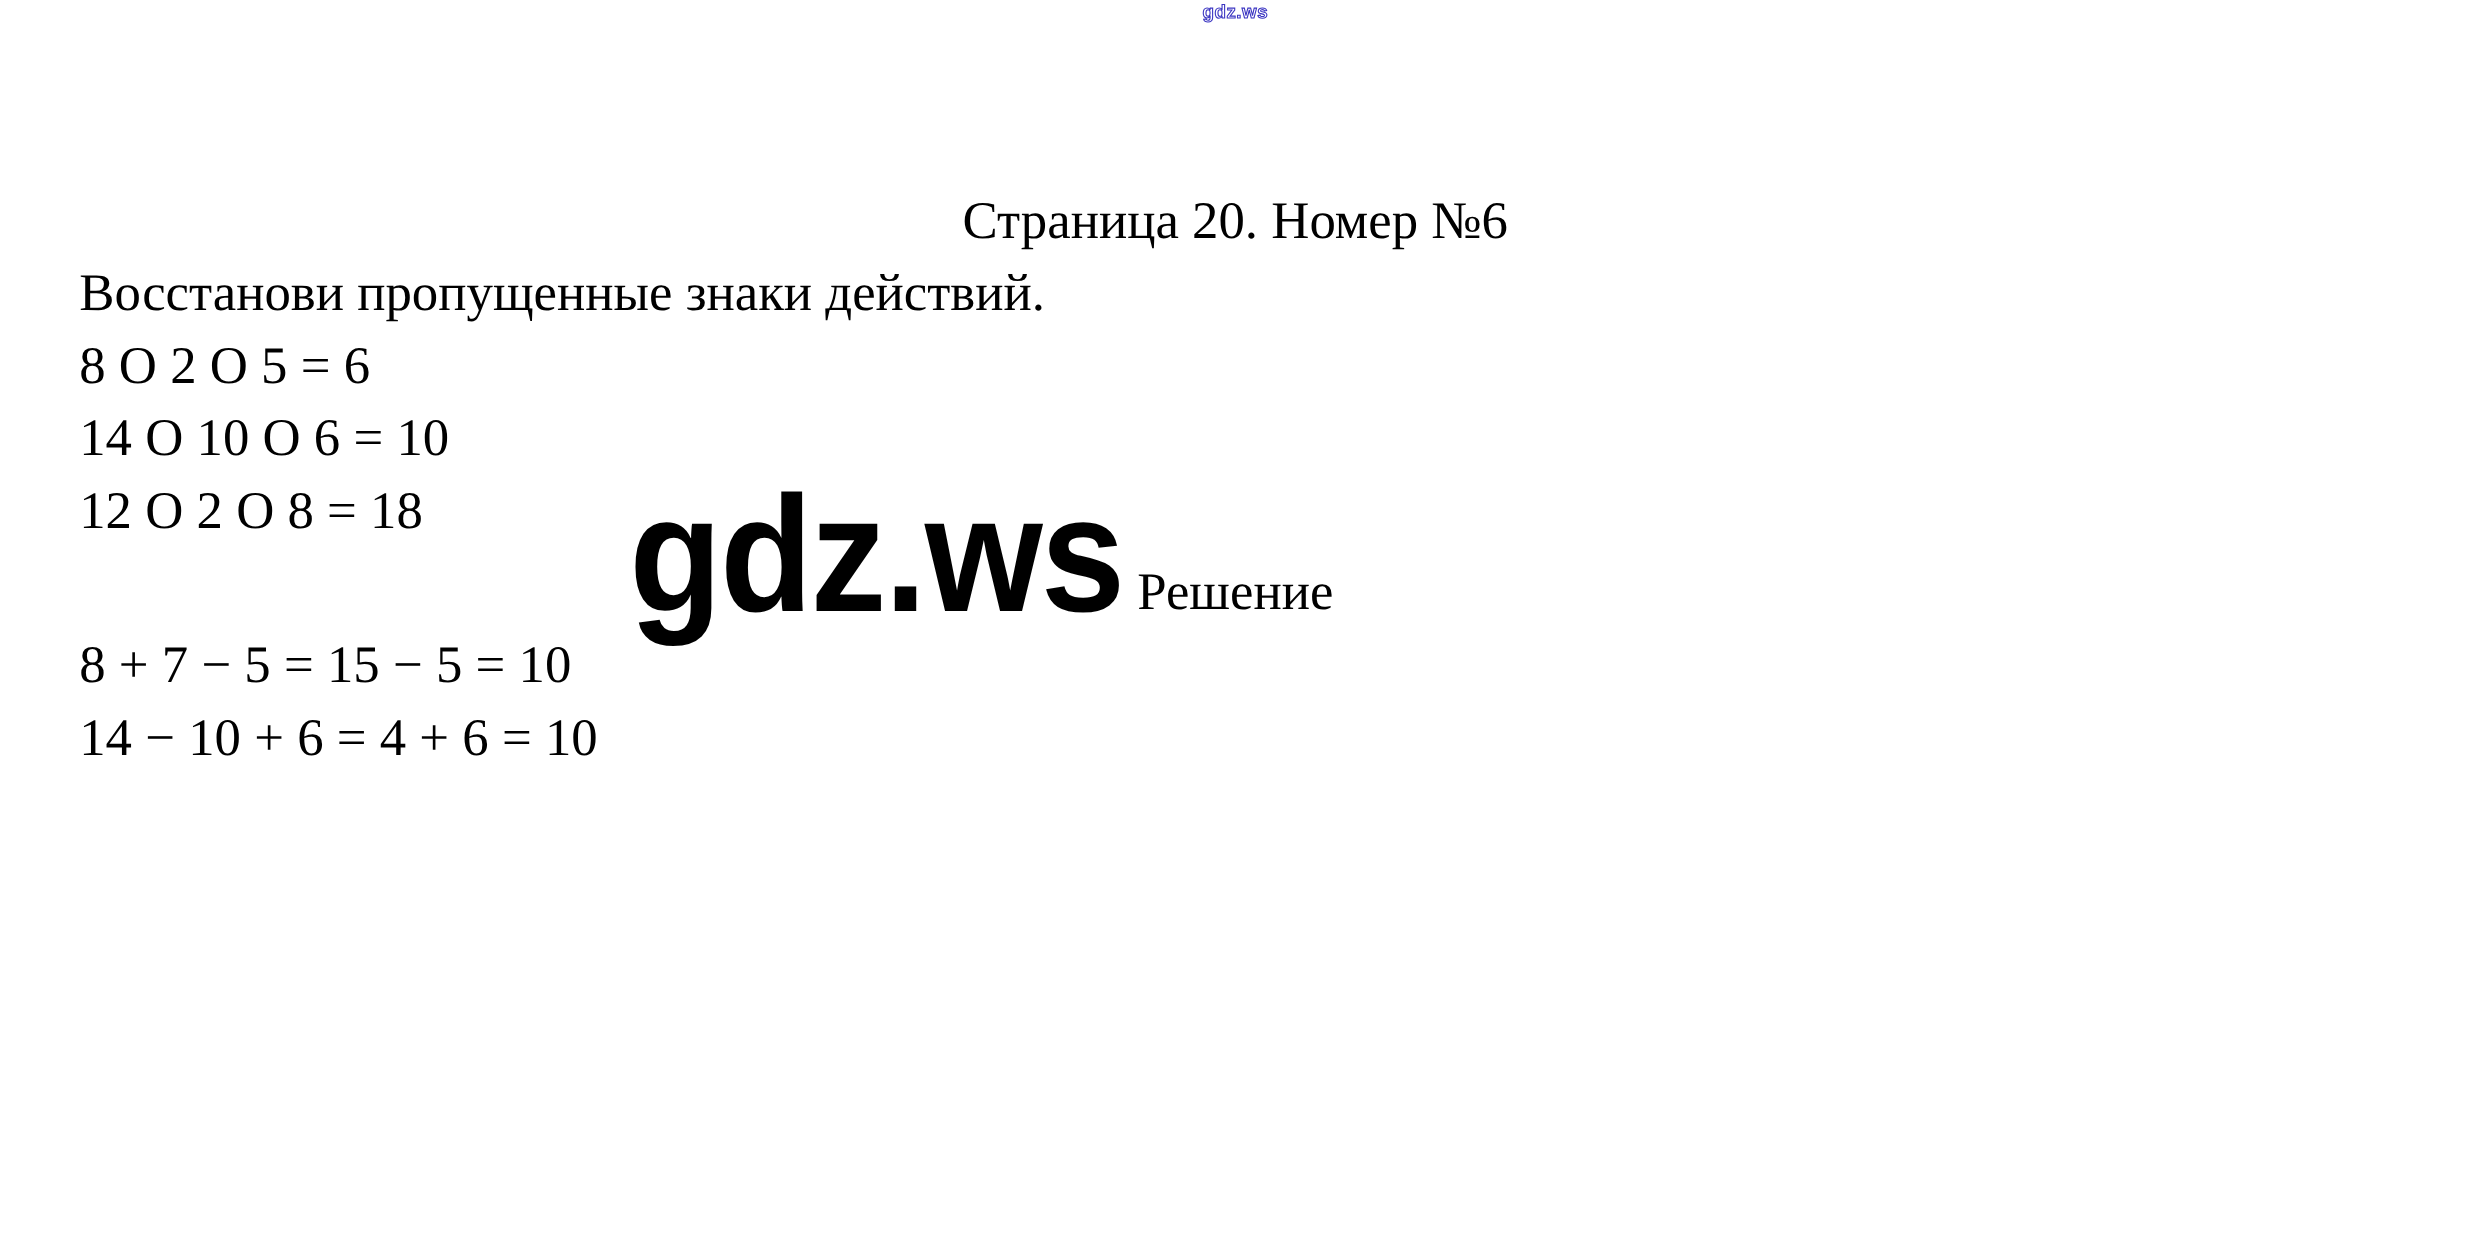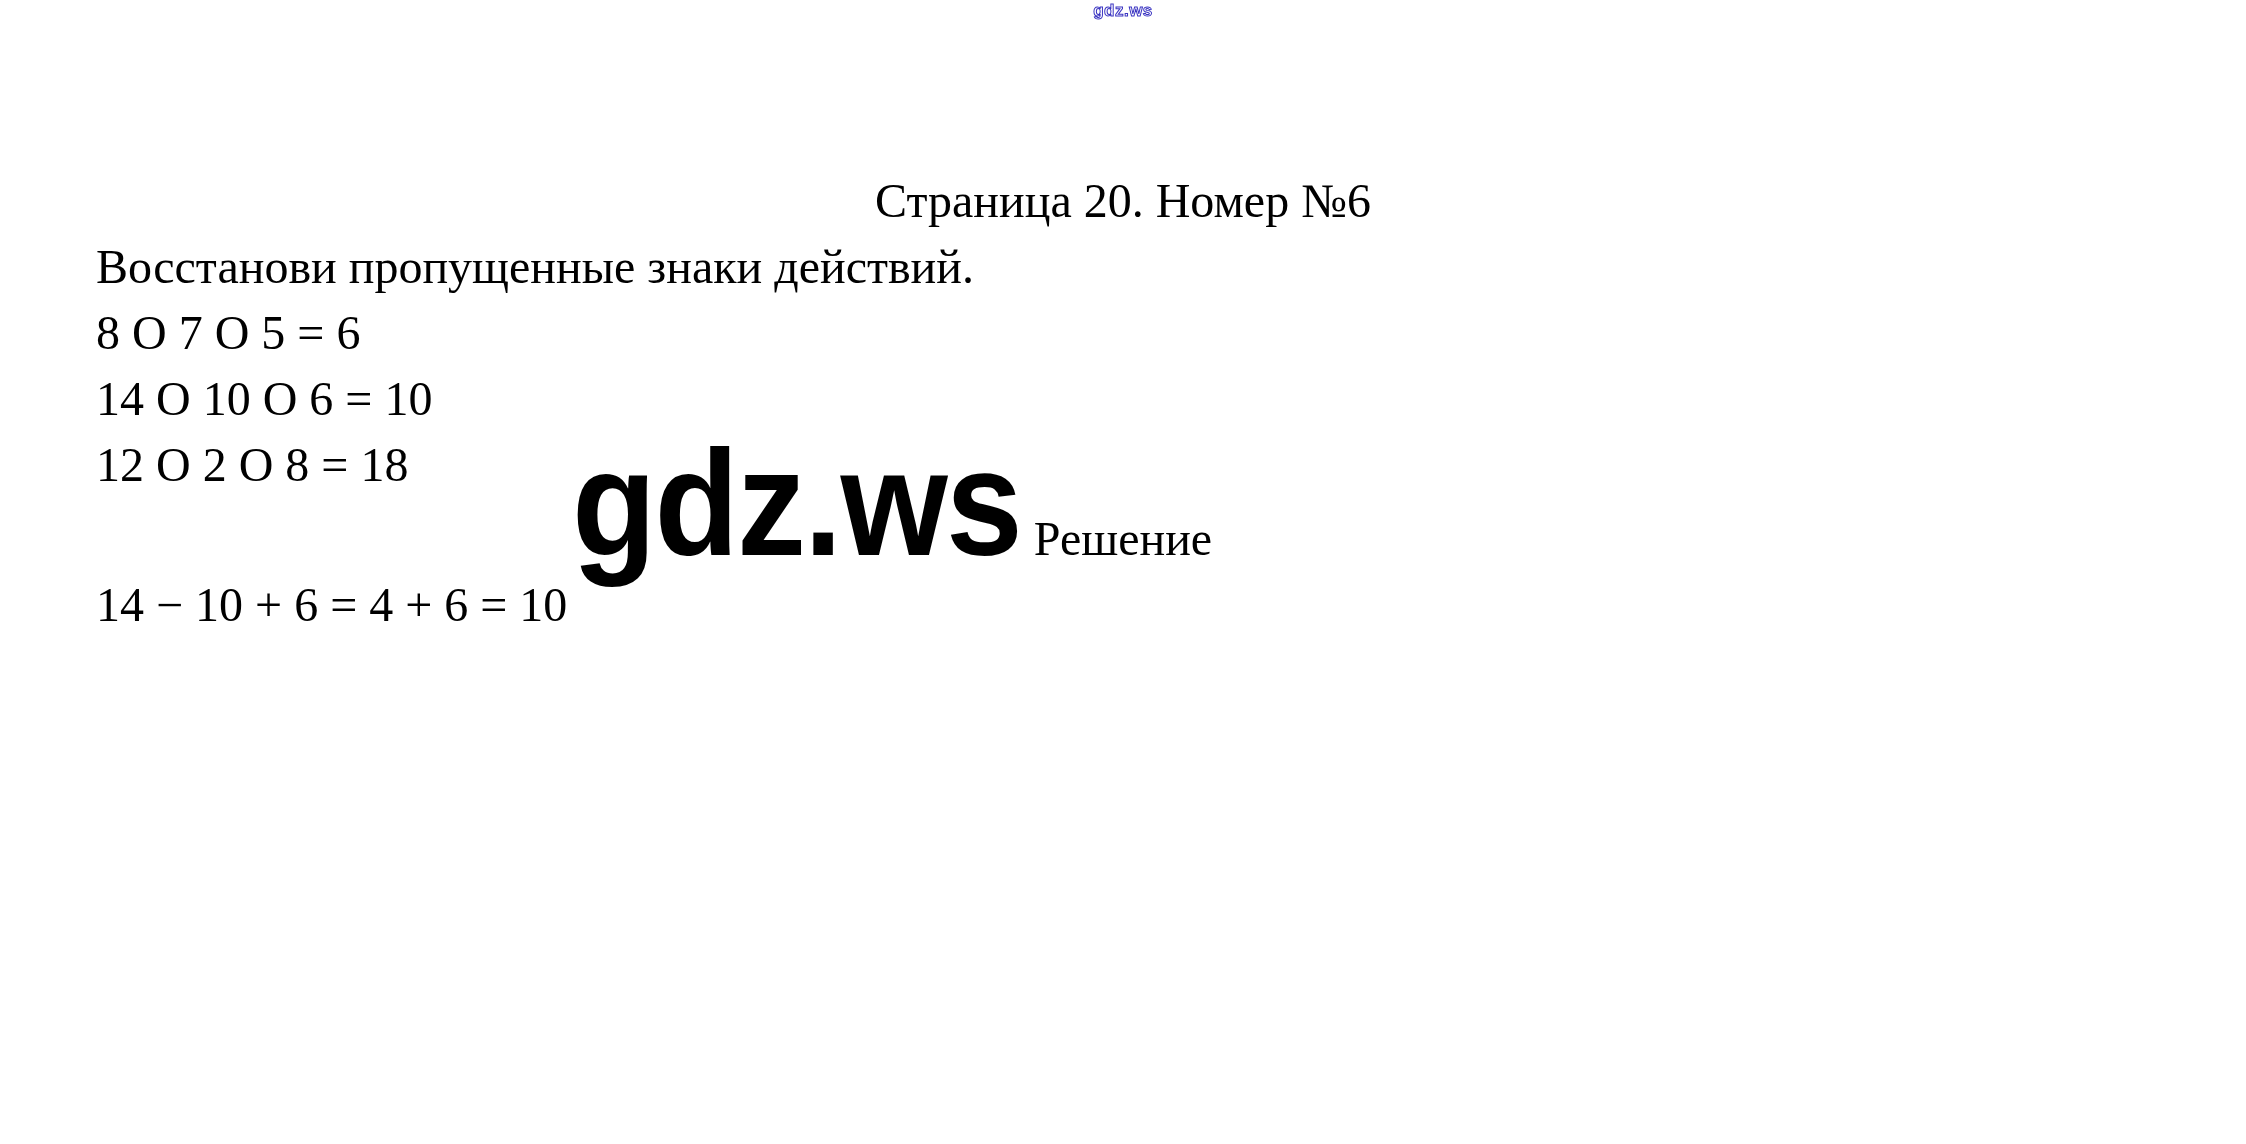--- a/index.html
+++ b/index.html
@@ -38,21 +38,21 @@
     left: 0;
     width: 100%;
   }
   .line {
     height: 66px;
     line-height: 66px;
     font-size: 48px;
     white-space: nowrap;
   }
   .line.left {
-    padding-left: 96px;
+    padding-left: 72px;
     text-align: left;
   }
   .line.center {
     text-align: center;
   }
   .heading-gap {
     margin-top: 8px;
   }
   .watermark {
     position: absolute;
@@ -76,28 +76,29 @@
 
   <div class="top-logo">gdz.ws</div>
 
   <div class="content">
 
     <div class="line center">Страница 20. Номер №6</div>
 
     <div class="line left">Восстанови пропущенные знаки действий.</div>
 
 
-    <div class="line left">8 О 7 О 5 = 6</div>
+    <div class="line left">8 О 2 О 5 = 6</div>
 
     <div class="line left">14 О 10 О 6 = 10</div>
 
     <div class="line left">12 О 2 О 8 = 18</div>
 
     <div class="line center heading-gap">Решение</div>
 
+    <div class="line left">8 + 7 − 5 = 15 − 5 = 10</div>
 
 
     <div class="line left">14 − 10 + 6 = 4 + 6 = 10</div>
 
 
   </div>
 
   <div class="watermark">gdz.ws</div>
 
 </div>

